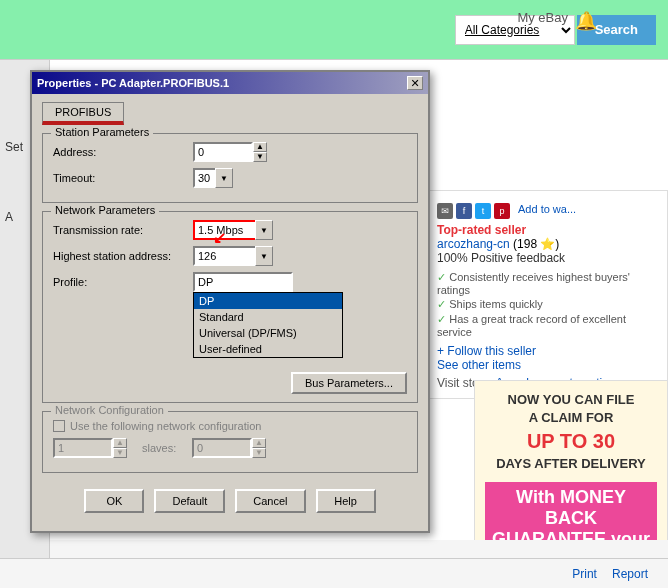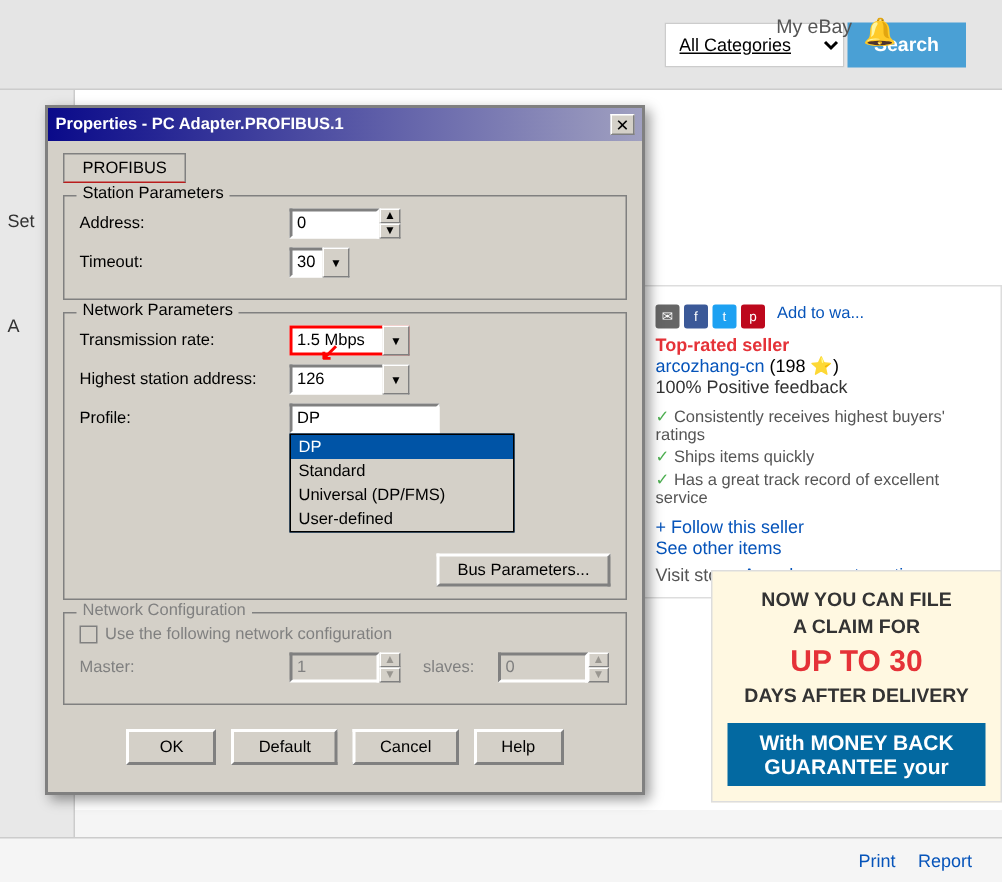--- a/index.html
+++ b/index.html
@@ -2,21 +2,21 @@
 <html><head>
   <meta charset="utf-8">
   <style>
     * { box-sizing: border-box; margin: 0; padding: 0; }
     body { font-family: 'Segoe UI', Tahoma, Arial, sans-serif; font-size: 12px; background: #d4d0c8; width: 668px; height: 588px; overflow: hidden; position: relative; }
 
     
     .bg-page { position: absolute; top: 0; left: 0; width: 668px; height: 588px; background: #f5f5f5; }
 
     
-    .top-bar { position: absolute; top: 0; left: 0; width: 668px; height: 60px; background: #e5e5e5; border-bottom: 1px solid #ccc; display: flex; align-items: center; justify-content: flex-end; padding-right: 24px; }
+    .top-bar { position: absolute; top: 0; left: 0; width: 668px; height: 60px; background: #86efac; border-bottom: 1px solid #ccc; display: flex; align-items: center; justify-content: flex-end; padding-right: 12px; }
     .search-bar { display: flex; align-items: center; }
     .category-select { height: 30px; border: 1px solid #ccc; background: #fff; padding: 0 5px; font-size: 12px; width: 120px; text-decoration: underline; }
     .search-btn { height: 30px; background: #4aa0d5; color: white; border: none; padding: 0 18px; font-size: 13px; font-weight: bold; cursor: pointer; margin-left: 2px; }
 
     
     .my-ebay { position: absolute; top: 10px; right: 100px; font-size: 13px; color: #555; }
 
     
     .bell-area { position: absolute; top: 10px; right: 70px; font-size: 18px; color: #555; }
 
@@ -47,21 +47,21 @@
     .social-icon { width: 16px; height: 16px; border-radius: 2px; font-size: 9px; color: white; display: flex; align-items: center; justify-content: center; }
     .si-email { background: #666; }
     .si-fb { background: #3b5998; }
     .si-tw { background: #1da1f2; }
     .si-pin { background: #bd081c; }
 
     
     .claim-banner { position: absolute; top: 320px; right: 0; width: 194px; background: #fff8e1; border: 1px solid #ddd; padding: 10px; text-align: center; }
     .claim-title { font-size: 13px; color: #333; font-weight: bold; line-height: 1.4; }
     .claim-days { font-size: 20px; font-weight: bold; color: #e53238; }
-    .money-back { background: #0369a1; color: white; font-size: 14px; font-weight: bold; padding: 5px; margin-top: 8px; }
+    .money-back { background: #ec4899; color: white; font-size: 18px; font-weight: bold; padding: 5px; margin-top: 8px; }
 
     
     .watermark { position: absolute; top: 200px; left: 100px; font-size: 36px; color: rgba(200, 150, 150, 0.4); font-weight: bold; transform: rotate(-5deg); z-index: 5; pointer-events: none; }
 
     
     .plc-note { position: absolute; top: 295px; left: 295px; font-size: 12px; color: #555; z-index: 6; }
 
     
     .page-footer { position: absolute; bottom: 0; left: 0; width: 668px; height: 30px; background: #f5f5f5; border-top: 1px solid #ccc; display: flex; align-items: center; justify-content: flex-end; padding-right: 20px; gap: 15px; }
     .footer-link { font-size: 12px; color: #0654ba; cursor: pointer; }
@@ -76,21 +76,21 @@
     .dialog-titlebar { background: linear-gradient(to right, #0a0a8a, #a0a0c0); height: 22px; display: flex; align-items: center; justify-content: space-between; padding: 0 5px; }
     .dialog-title-text { color: white; font-size: 11px; font-weight: bold; }
     .dialog-close-btn { width: 16px; height: 14px; background: #d4d0c8; border: 1px solid #808080; border-top-color: #fff; border-left-color: #fff; display: flex; align-items: center; justify-content: center; font-size: 11px; cursor: pointer; }
 
     
     .dialog-body { padding: 8px 10px; }
 
     
     .dialog-tab { display: flex; margin-bottom: 8px; }
     .tab-item { background: #d4d0c8; border: 1px solid #808080; border-bottom: none; padding: 3px 12px; font-size: 11px; cursor: pointer; }
-    .tab-item.active { background: #d4d0c8; border-bottom: 1px solid #b91c1c; z-index: 1; }
+    .tab-item.active { background: #d4d0c8; border-bottom: 4px solid #b91c1c; z-index: 1; }
 
     
     .group-box { border: 1px solid #808080; padding: 8px 10px; margin-bottom: 8px; position: relative; }
     .group-label { position: absolute; top: -8px; left: 8px; background: #d4d0c8; padding: 0 4px; font-size: 11px; }
 
     
     .form-row { display: flex; align-items: center; margin-bottom: 6px; }
     .form-label { width: 140px; font-size: 11px; color: #000; flex-shrink: 0; }
     .form-label-long { font-size: 11px; color: #000; }
 
@@ -300,21 +300,20 @@
         </div>
       </div>
 
       <div class="group-box grayed">
         <span class="group-label grayed">Network Configuration</span>
         <div class="checkbox-row">
           <div class="win-checkbox" style="background:#d4d0c8;"></div>
           <span class="form-label-long grayed">Use the following network configuration</span>
         </div>
         <div class="form-row">
-          <span class="form-label grayed">Master:</span>
           <div class="win-input-spin">
             <input class="win-input win-input-disabled" type="text" disabled="" value="1" style="">
             <div class="spin-btns">
               <button class="spin-btn" disabled="">▲</button>
               <button class="spin-btn" disabled="">▼</button>
             </div>
           </div>
           <span class="form-label grayed" style="margin-left:15px;width:50px;">slaves:</span>
           <div class="win-input-spin">
             <input class="win-input win-input-disabled" type="text" disabled="" value="0" style="">

